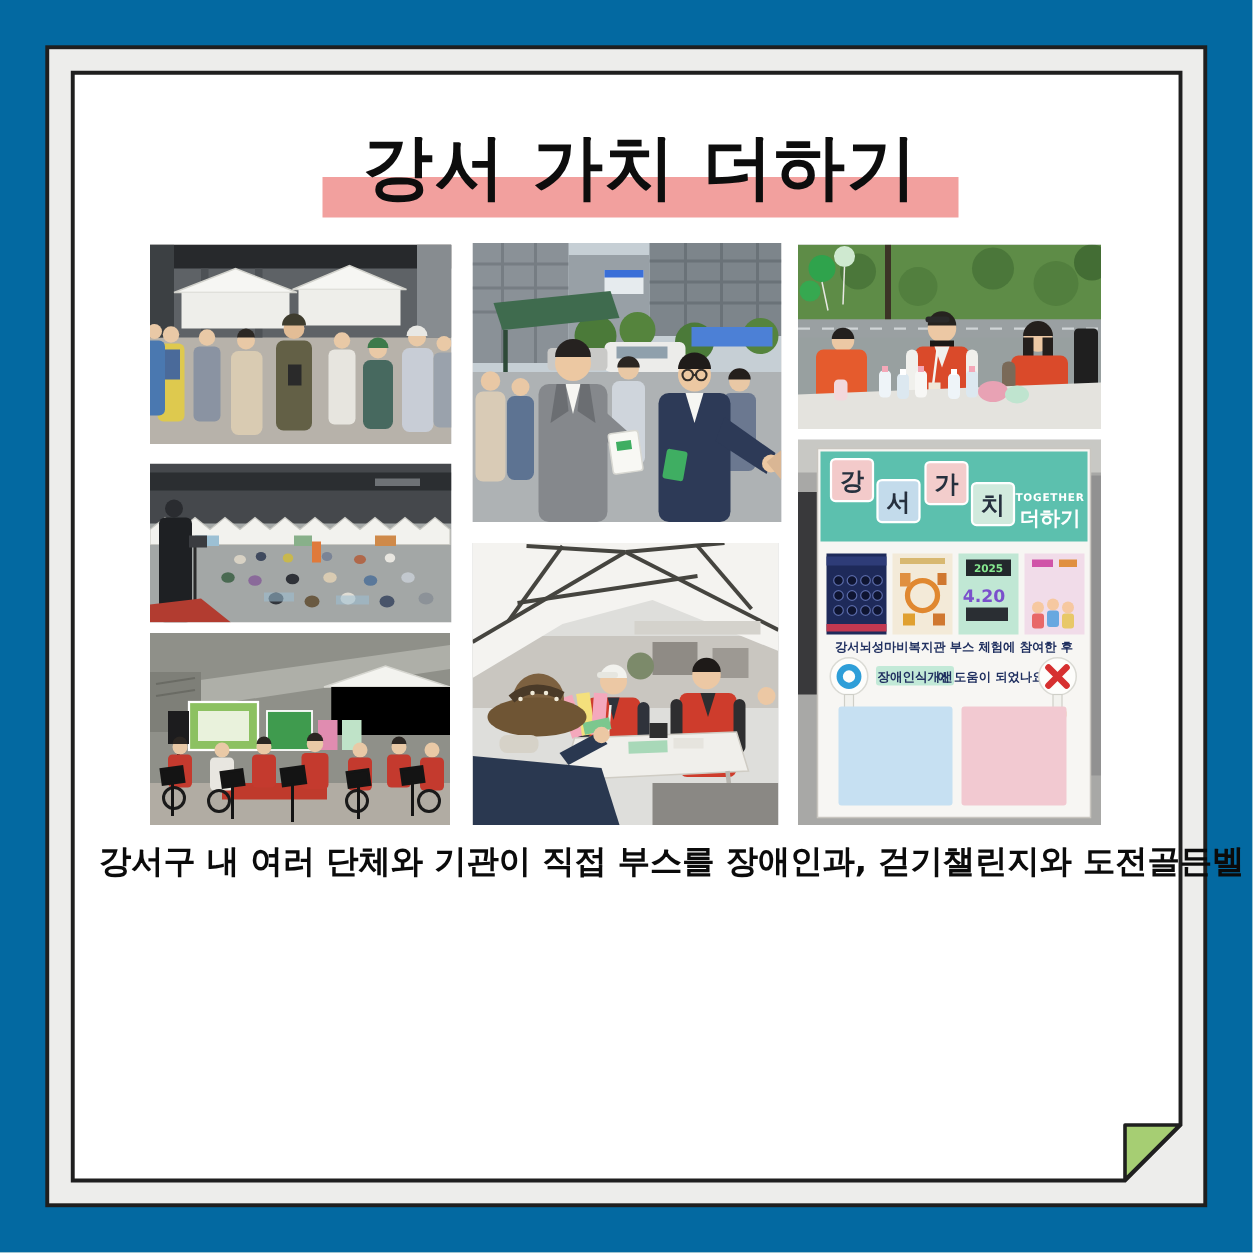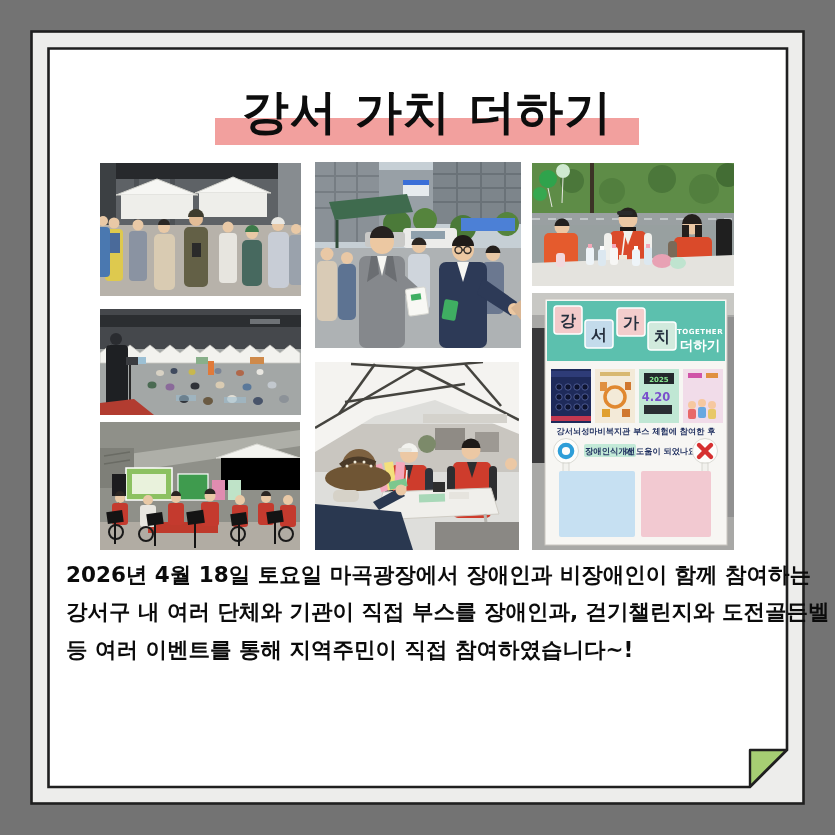--- a/index.html
+++ b/index.html
@@ -1,18 +1,18 @@
 <!DOCTYPE html>
 <html><head>
 <meta charset="utf-8">
 <style>
   html,body{margin:0;padding:0;background:#cbe0e0;}
   .stage{
     position:relative;width:835px;height:835px;overflow:hidden;
-    background:#737373;
+    background:#0369a1;
     font-family:"DejaVu Sans","Liberation Sans",sans-serif;
   }
   .abs{position:absolute;}
   .frame-svg{left:0;top:0;width:835px;height:835px;}
   .title-bar{left:215px;top:118px;width:424px;height:27px;background:#f2a09e;}
   .title-text{
     left:180px;top:80px;width:494px;height:64px;line-height:64px;
     text-align:center;font-size:47px;font-weight:bold;color:#0d0d0d;
     letter-spacing:1px;white-space:nowrap;
   }
@@ -512,18 +512,16 @@
           <rect x="167" y="179" width="12" height="8" rx="3" fill="#edc9a4"></rect>
         </g>
 
         <rect x="27" y="178" width="76" height="66" rx="2" fill="#c6e0f2"></rect>
         <rect x="109" y="178" width="70" height="66" rx="2" fill="#f2c9d1"></rect>
       </g>
     </svg>
   </div>
 
   <div class="abs body-text">
-    <p>2026년 4월 18일 토요일 마곡광장에서 장애인과 비장애인이 함께 참여하는</p>
     <p>강서구 내 여러 단체와 기관이 직접 부스를 장애인과, 걷기챌린지와 도전골든벨</p>
-    <p>등 여러 이벤트를 통해 지역주민이 직접 참여하였습니다~!</p>
   </div>
 
 </div>
 
 </body></html>

